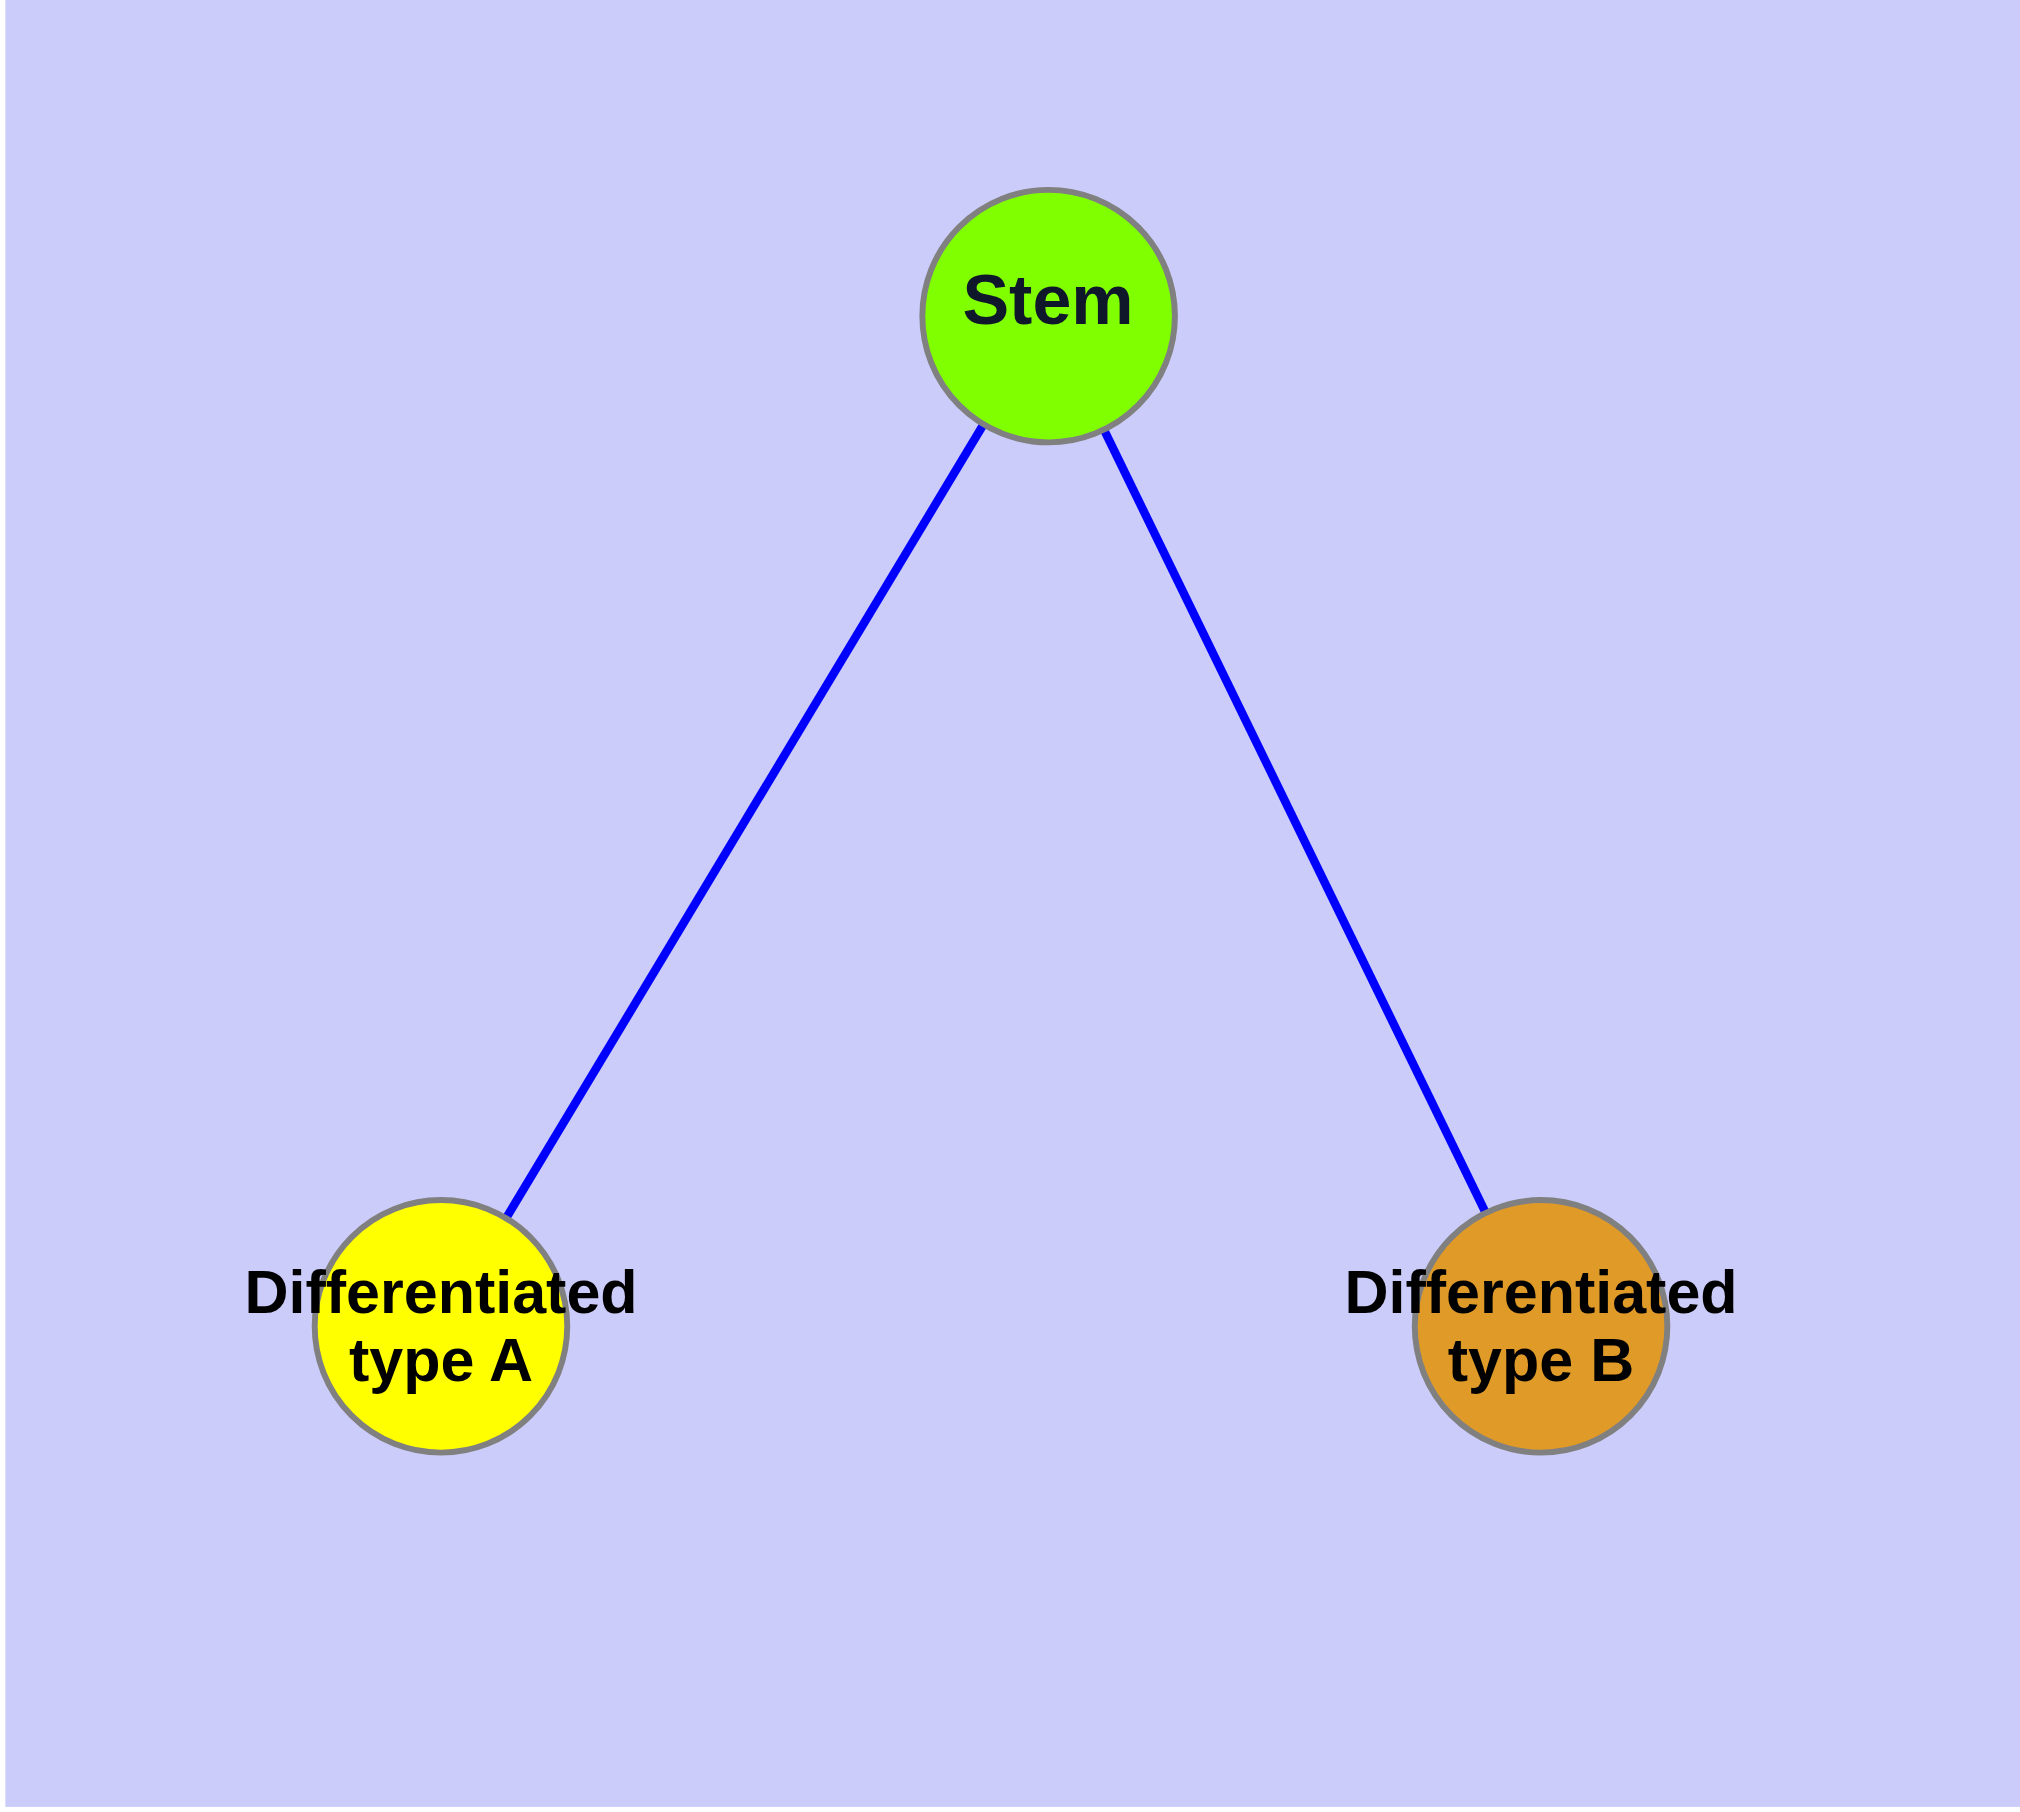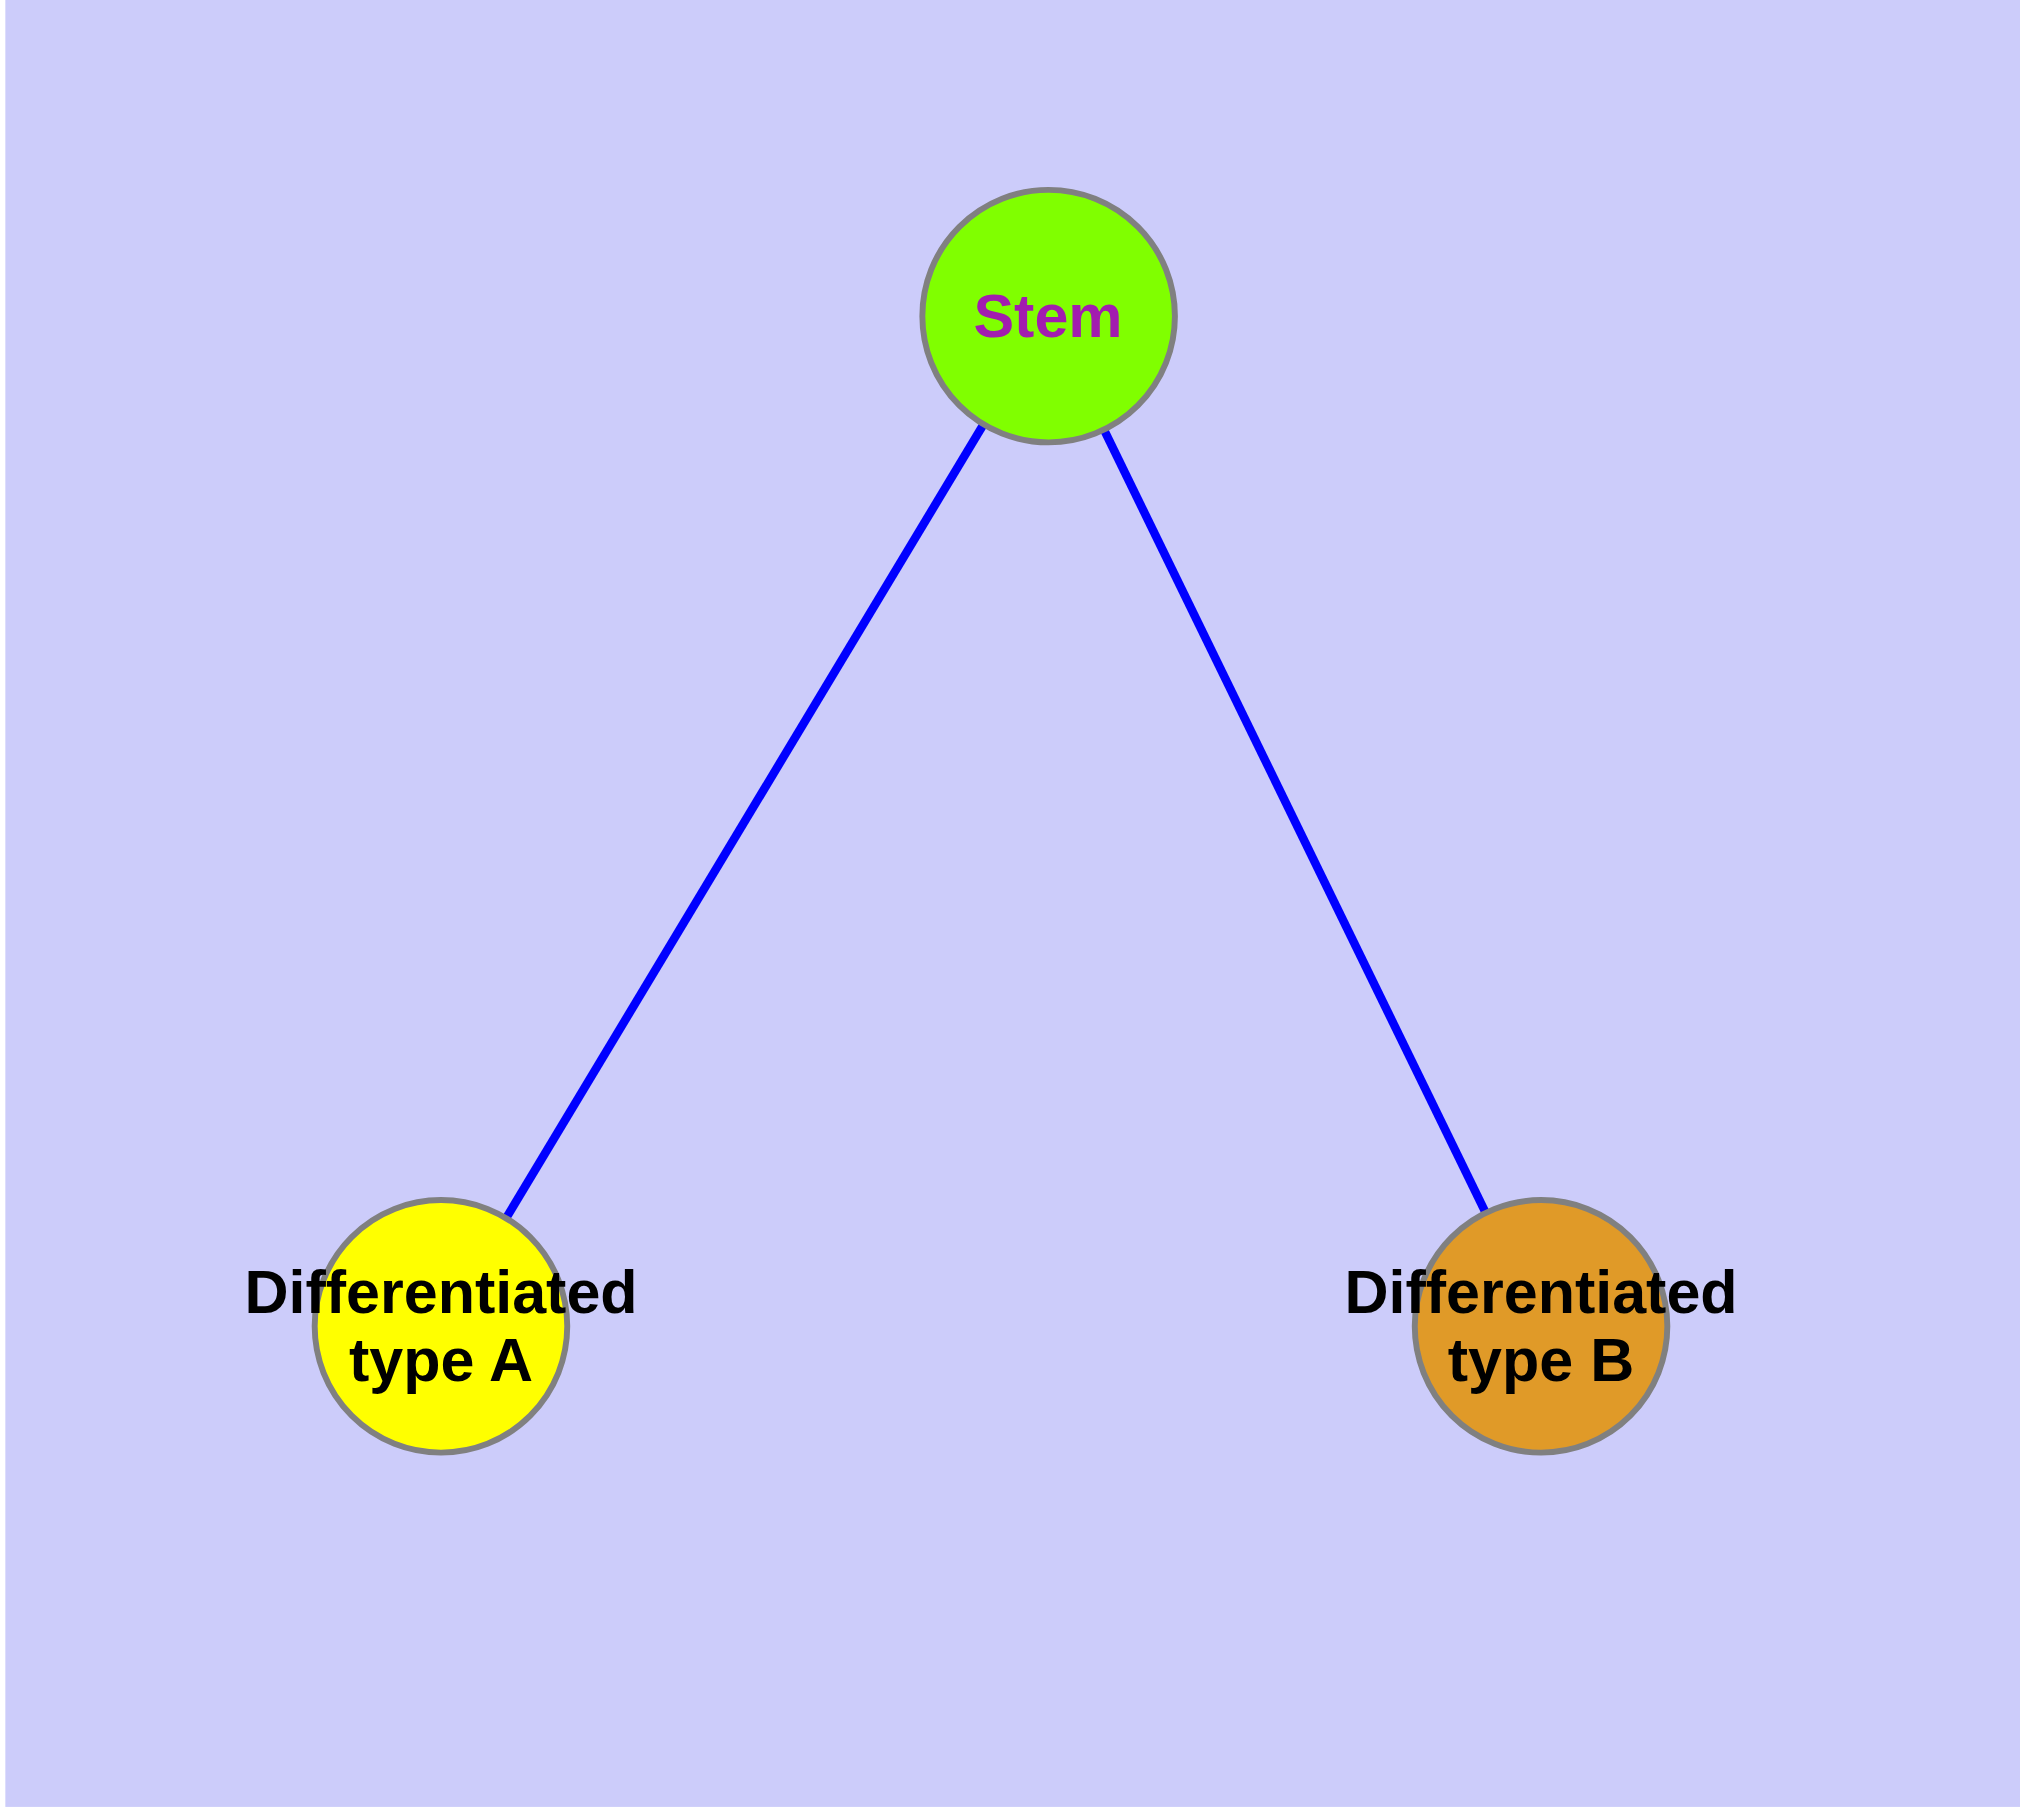--- a/index.html
+++ b/index.html
@@ -53,20 +53,20 @@
         <line x1="1237" y1="373" x2="520" y2="1565" stroke="#0000ff" stroke-width="10" stroke-linecap="butt"></line>
         <line x1="1237" y1="373" x2="1818" y2="1565" stroke="#0000ff" stroke-width="10" stroke-linecap="butt"></line>
       </g>
     <g id="nodes-layer">
         <circle cx="1237" cy="373" r="149" fill="#80ff00" stroke="#808080" stroke-width="7"></circle>
         <circle cx="520" cy="1565" r="149" fill="#ffff00" stroke="#808080" stroke-width="7"></circle>
         <circle cx="1818" cy="1565" r="149" fill="#e09a28" stroke="#808080" stroke-width="7"></circle>
       </g>
   </svg>
 
-  <div class="node-label" id="label-stem" style="left: 1048px; top: 316px; font-size: 61px; color: #a21caf;">Stem</div>
+  <div class="node-label" id="label-stem" style="left: 1048px; top: 300px; font-size: 70px; color: #0f172a;">Stem</div>
   <div class="node-label" id="label-diff_a" style="left: 441px; top: 1326px; font-size: 61px; color: rgb(0, 0, 0);">Differentiated
 type A</div>
   <div class="node-label" id="label-diff_b" style="left: 1541px; top: 1326px; font-size: 61px; color: rgb(0, 0, 0);">Differentiated
 type B</div>
 
 </div>
 
 
 </body></html>

